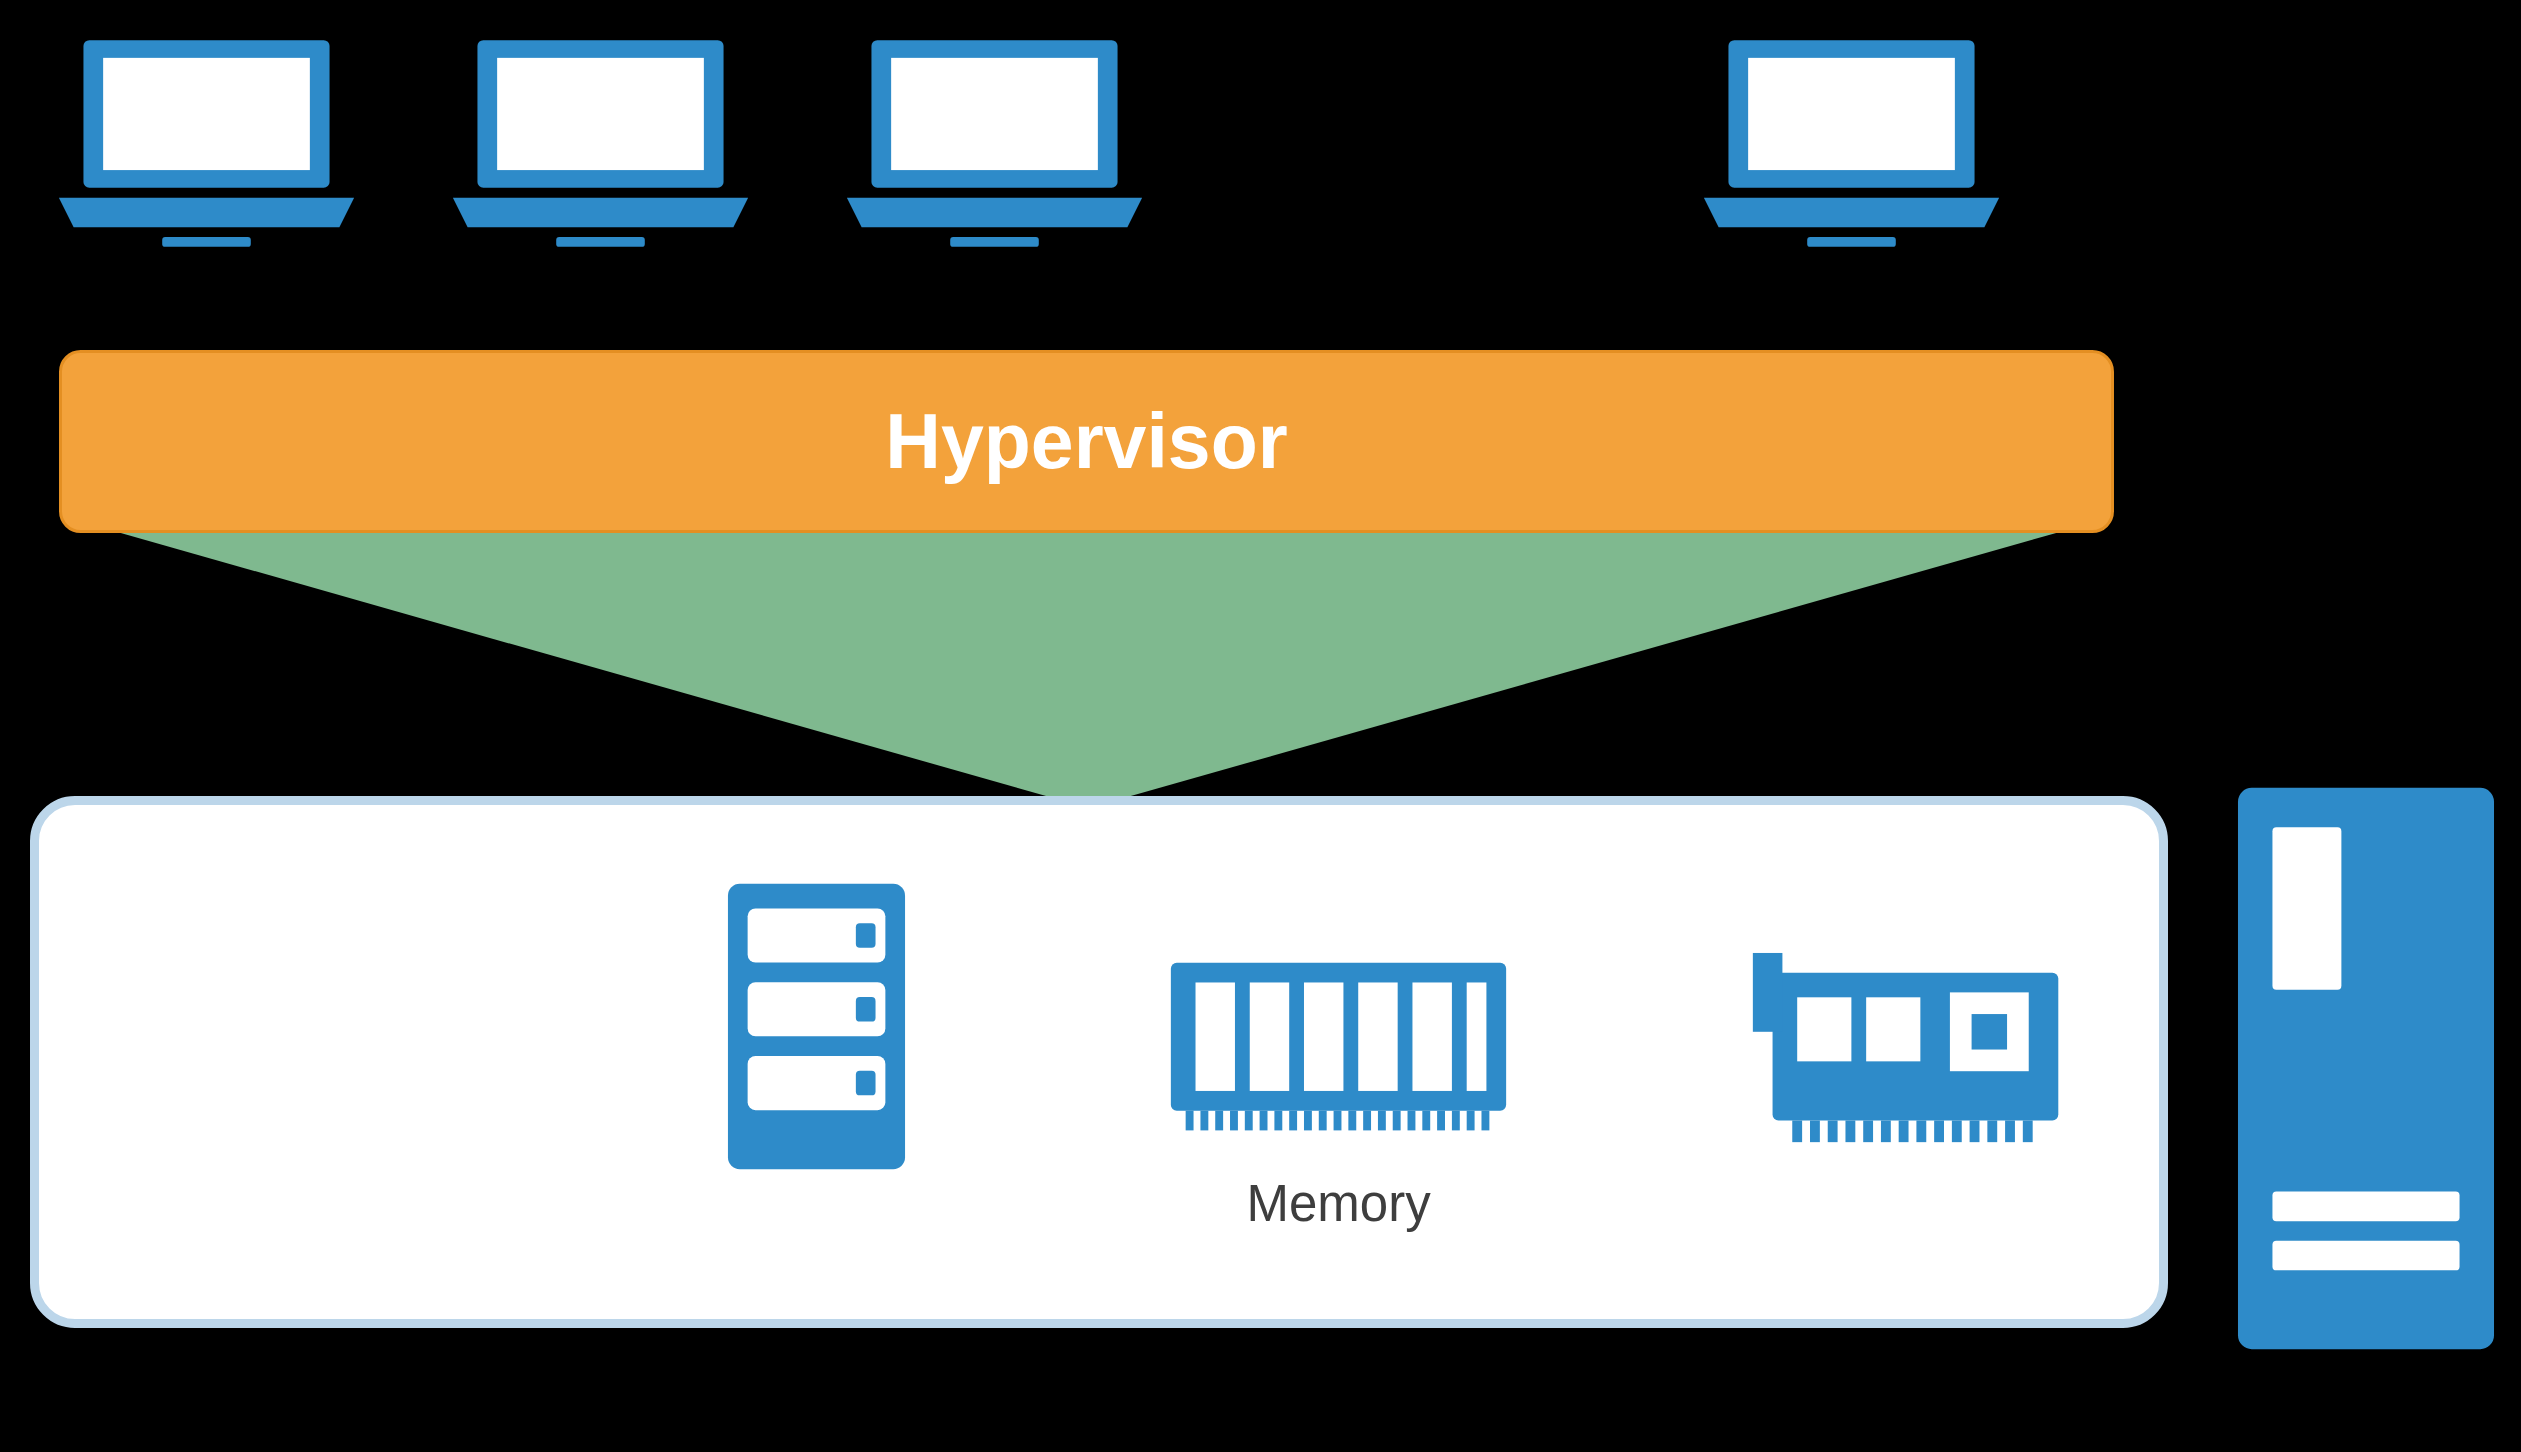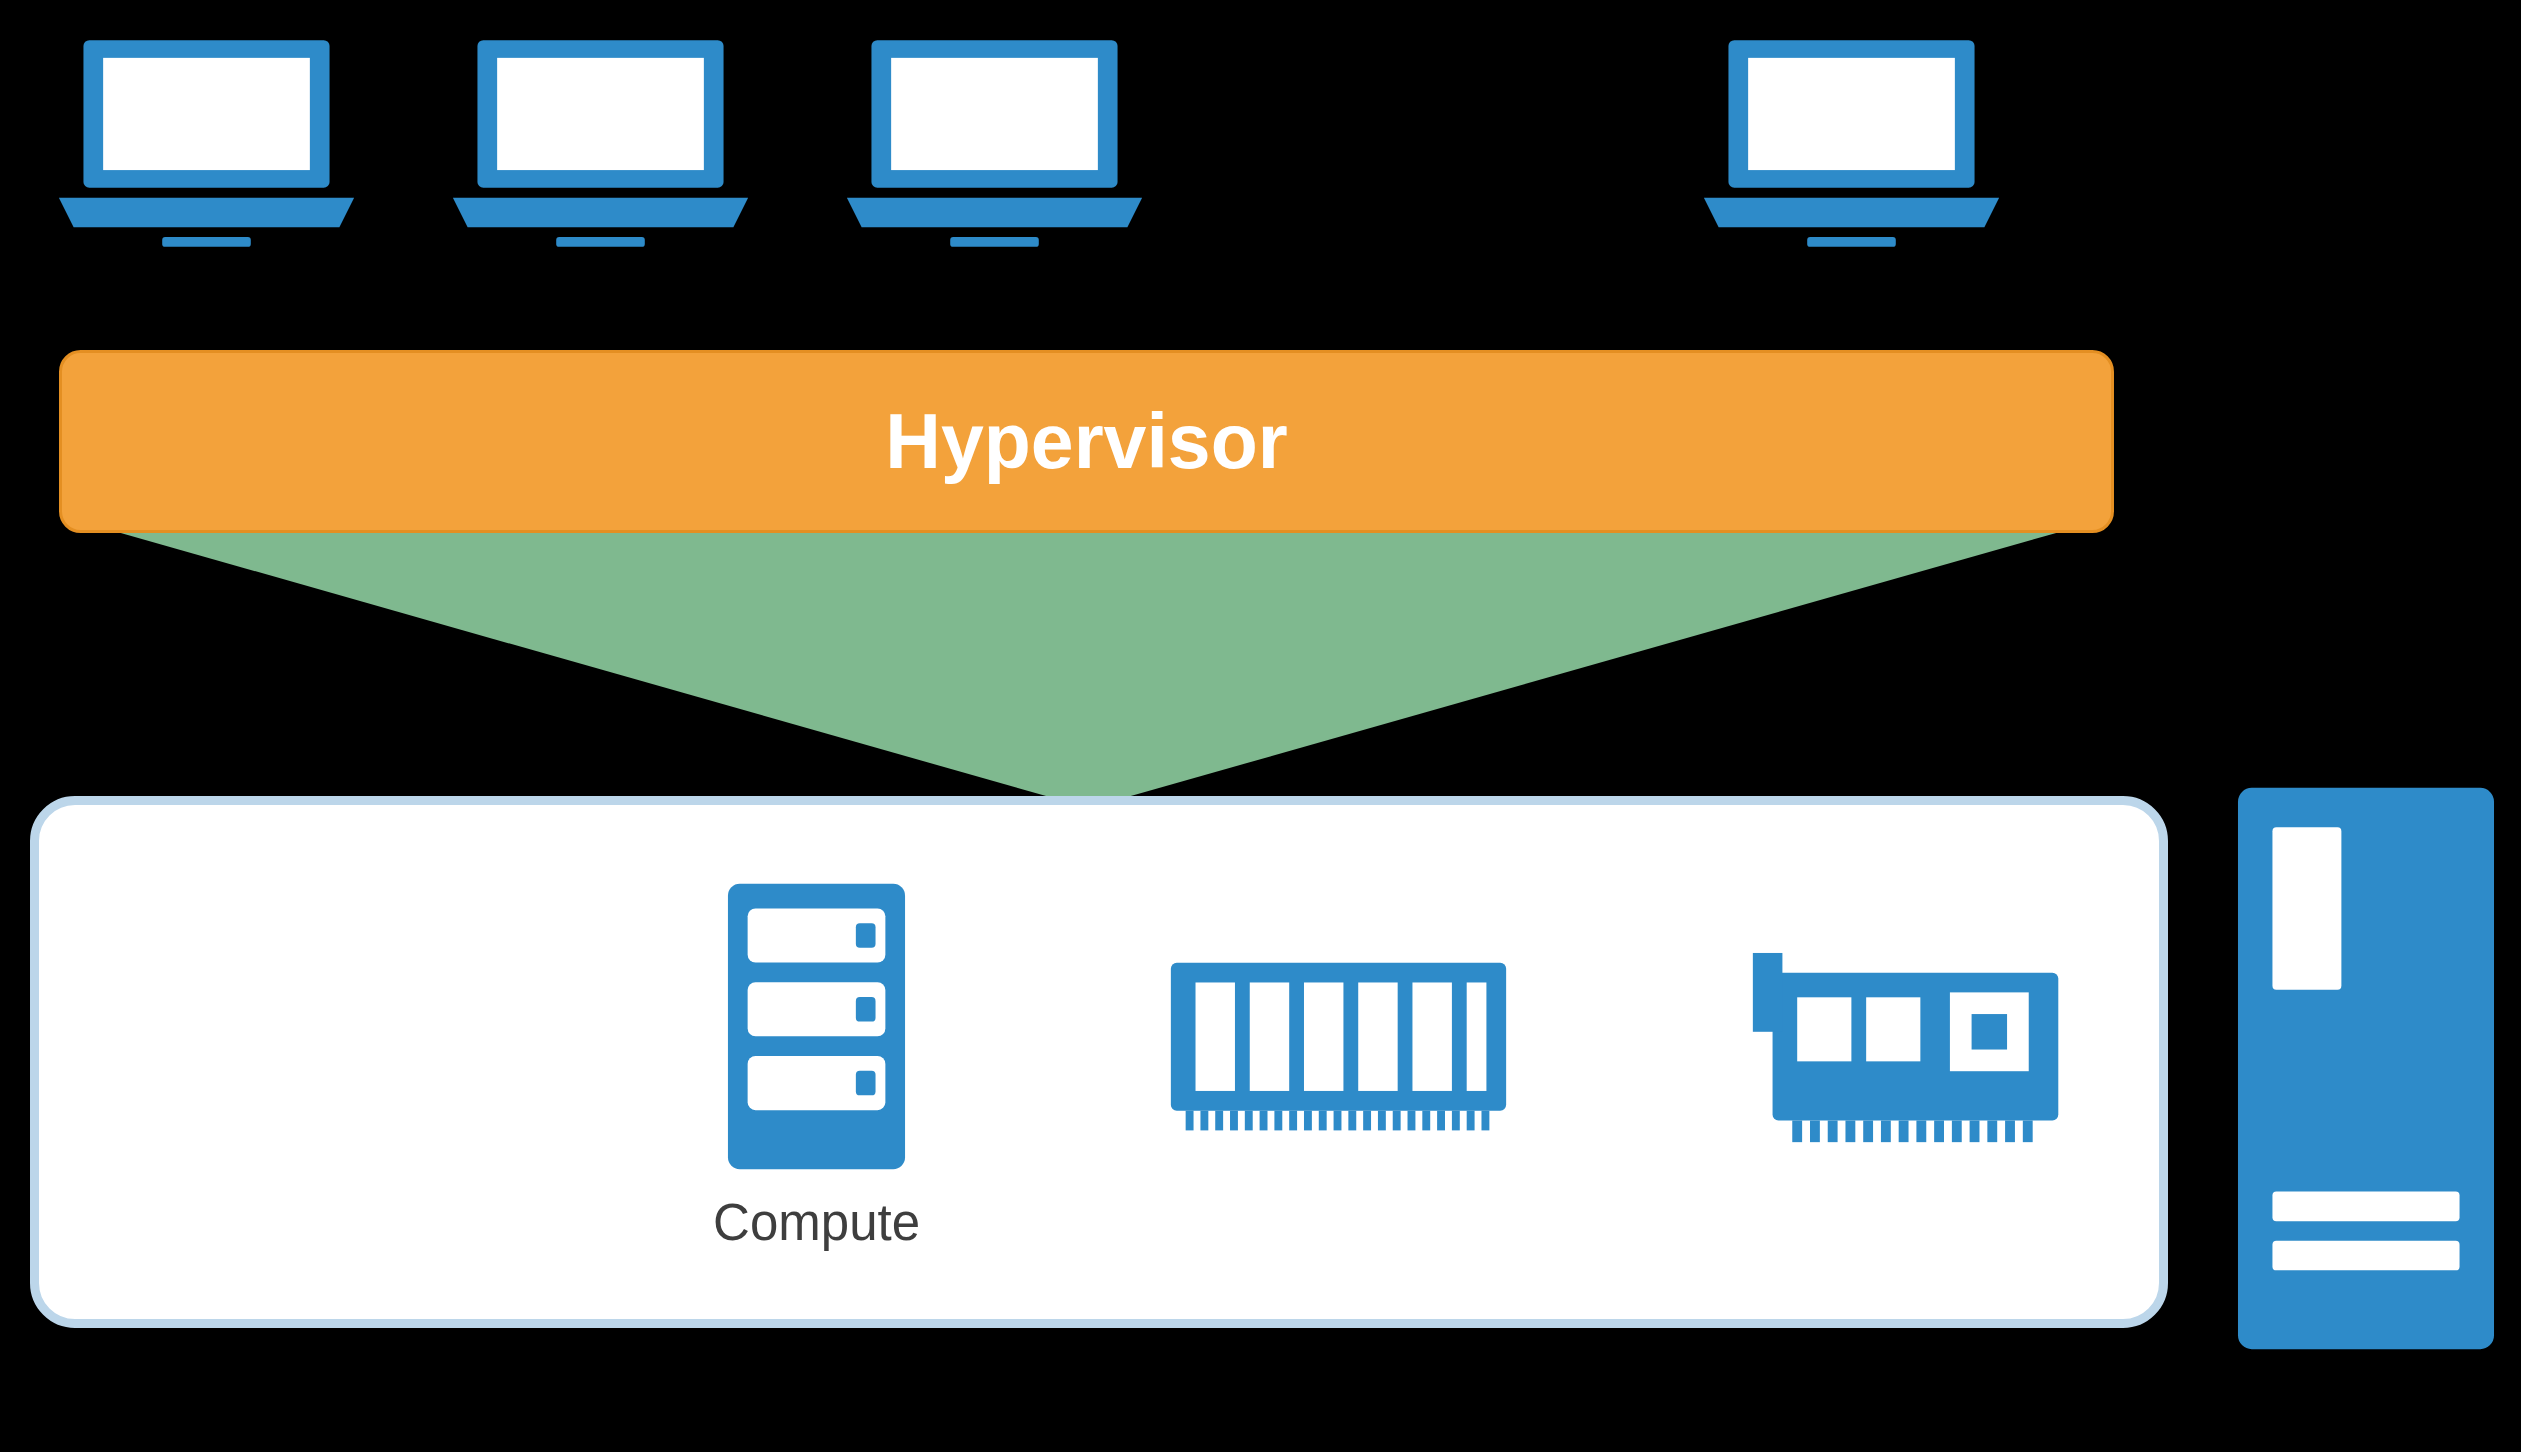--- a/index.html
+++ b/index.html
@@ -130,21 +130,20 @@
         <svg viewBox="0 0 200 310" width="197" height="305">
           <rect x="10" y="10" width="180" height="290" rx="12" fill="#2e8bc9"></rect>
           <rect x="30" y="35" width="140" height="55" rx="8" fill="#ffffff"></rect>
           <rect x="140" y="50" width="20" height="25" rx="4" fill="#2e8bc9"></rect>
           <rect x="30" y="110" width="140" height="55" rx="8" fill="#ffffff"></rect>
           <rect x="140" y="125" width="20" height="25" rx="4" fill="#2e8bc9"></rect>
           <rect x="30" y="185" width="140" height="55" rx="8" fill="#ffffff"></rect>
           <rect x="140" y="200" width="20" height="25" rx="4" fill="#2e8bc9"></rect>
         </svg>
       </div>
-      <div class="hw-label">Compute</div>
     </div>
 
     <div class="hw-item" style="left:1113px; top:138px; width:374px;">
       <div>
         <svg viewBox="0 0 360 220" width="355" height="217">
           <rect x="10" y="20" width="340" height="150" rx="6" fill="#2e8bc9"></rect>
           <rect x="35" y="40" width="40" height="110" fill="#ffffff"></rect>
           <rect x="90" y="40" width="40" height="110" fill="#ffffff"></rect>
           <rect x="145" y="40" width="40" height="110" fill="#ffffff"></rect>
           <rect x="200" y="40" width="40" height="110" fill="#ffffff"></rect>
@@ -172,20 +171,21 @@
             <rect x="235" y="170" width="8" height="20"></rect>
             <rect x="250" y="170" width="8" height="20"></rect>
             <rect x="265" y="170" width="8" height="20"></rect>
             <rect x="280" y="170" width="8" height="20"></rect>
             <rect x="295" y="170" width="8" height="20"></rect>
             <rect x="310" y="170" width="8" height="20"></rect>
             <rect x="325" y="170" width="8" height="20"></rect>
           </g>
         </svg>
       </div>
+      <div class="hw-label">Memory</div>
     </div>
 
     <div class="hw-item" style="left:1694px; top:138px; width:355px;">
       <div>
         <svg viewBox="0 0 340 220" width="335" height="217">
           <rect x="30" y="30" width="290" height="150" rx="6" fill="#2e8bc9"></rect>
           <rect x="10" y="10" width="30" height="80" fill="#2e8bc9"></rect>
           <rect x="55" y="55" width="55" height="65" fill="#ffffff"></rect>
           <rect x="125" y="55" width="55" height="65" fill="#ffffff"></rect>
           <rect x="210" y="50" width="80" height="80" fill="#ffffff"></rect>

